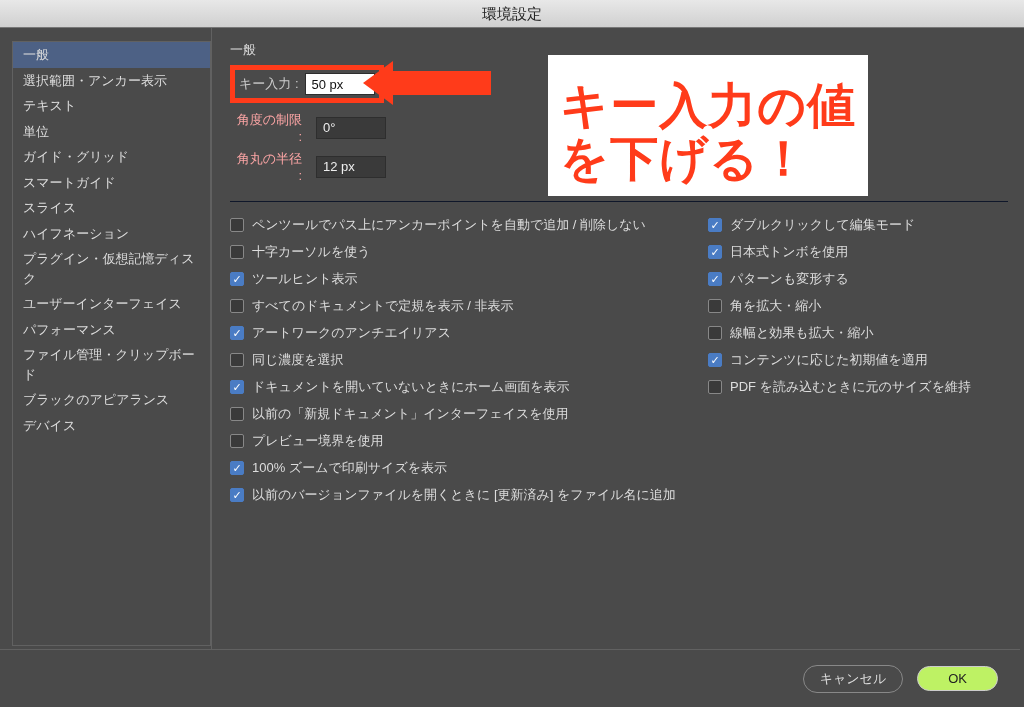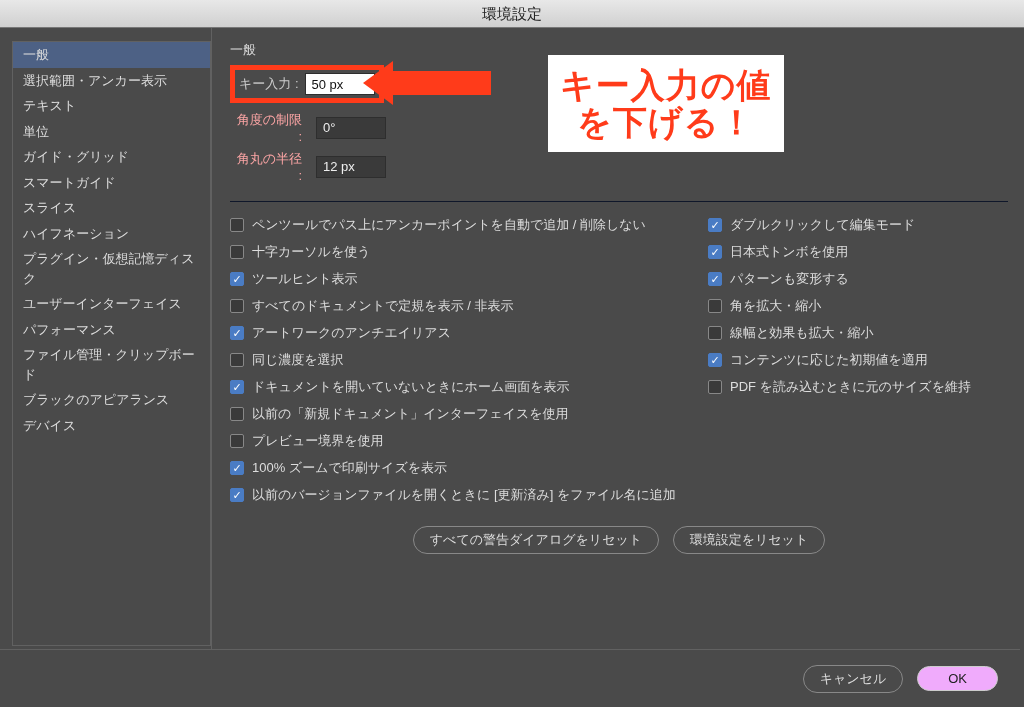--- a/index.html
+++ b/index.html
@@ -14,34 +14,34 @@
     .panel-title { color:#ddd; margin-bottom:6px; font-size:13px; }
     .field-row { display:flex; align-items:center; margin-bottom:6px; }
     .field-label { width:86px; text-align:right; padding-right:14px; color:#fca5a5; font-size:13px; }
     .field-input { background:#3a3a3a; border:1px solid #2e2e2e; color:#eee; height:22px; width:70px; padding:0 6px; font-size:13px; }
     .field-input.white { background:#fff; color:#111; }
     .highlight-box { border:5px solid #ff3b1a; padding:3px 4px; display:inline-flex; align-items:center; background:#4a4a4a; margin-bottom:8px; }
     .highlight-box .field-label { width:auto; text-align:left; padding-right:6px; color:#ccc; }
     .arrow-wrap { position:relative; display:inline-block; vertical-align:middle; margin-left:4px; }
     .arrow-shaft { width:100px; height:24px; background:#ff3b1a; display:inline-block; }
     .arrow-head { position:absolute; left:-28px; top:-10px; width:0; height:0; border-right:30px solid #ff3b1a; border-top:22px solid transparent; border-bottom:22px solid transparent; }
-    .callout { position:absolute; top:55px; left:548px; background:#fff; padding:12px 12px 10px 12px; color:#ff3b1a; font-weight:900; font-size:34px; line-height:1.1; text-align:center; letter-spacing:1px; }
+    .callout { position:absolute; top:55px; left:548px; background:#fff; padding:25px 12px 10px 12px; color:#ff3b1a; font-weight:900; font-size:48px; line-height:1.1; letter-spacing:1px; }
     .checks { margin-top:18px; border-top:1px solid #0f172a; padding-top:14px; display:flex; }
     .check-col { display:flex; flex-direction:column; gap:9px; }
     .check-col.left { flex:1; }
     .check-col.right { width:300px; }
     .chk { display:flex; align-items:center; gap:8px; color:#ddd; font-size:13px; }
     .chkbox { width:14px; height:14px; border:1px solid #888; border-radius:2px; background:#3a3a3a; display:flex; align-items:center; justify-content:center; }
     .chkbox.on { background:#4a7cc4; border-color:#4a7cc4; }
     .chkbox.on::after { content:"✓"; color:#fff; font-size:11px; line-height:1; }
     .reset-row { text-align:center; margin-top:22px; }
     .btn { display:inline-block; border:1px solid #888; border-radius:14px; padding:4px 16px; color:#ddd; background:transparent; font-size:13px; cursor:default; }
     .btn + .btn { margin-left:10px; }
     .footer { position:absolute; bottom:0; left:0; right:4px; height:58px; border-top:1px solid #616161; display:flex; justify-content:flex-end; align-items:center; padding-right:22px; gap:4px; background:#4a4a4a; }
-    .footer .btn.ok { background:#f0abfc; color:#222; border-color:#ccc; padding:4px 30px; }
+    .footer .btn.ok { background:#bef264; color:#222; border-color:#ccc; padding:4px 30px; }
     .top-row { position:relative; }
   </style>
 </head>
 <body>
 
 <div class="titlebar">
   <span>環境設定</span>
 </div>
 
 <div class="main">
@@ -158,24 +158,20 @@
             <span class="chkbox on"></span>
             <span>コンテンツに応じた初期値を適用</span>
           </div>
           <div class="chk">
             <span class="chkbox"></span>
             <span>PDF を読み込むときに元のサイズを維持</span>
           </div>
         </div>
     </div>
 
-    <div class="reset-row">
-      <span class="btn">すべての警告ダイアログをリセット</span>
-      <span class="btn">環境設定をリセット</span>
-    </div>
   </div>
 </div>
 
 <div class="callout">
   <div>キー入力の値</div>
   <div>を下げる！</div>
 </div>
 
 <div class="footer">
   <span class="btn">キャンセル</span>

